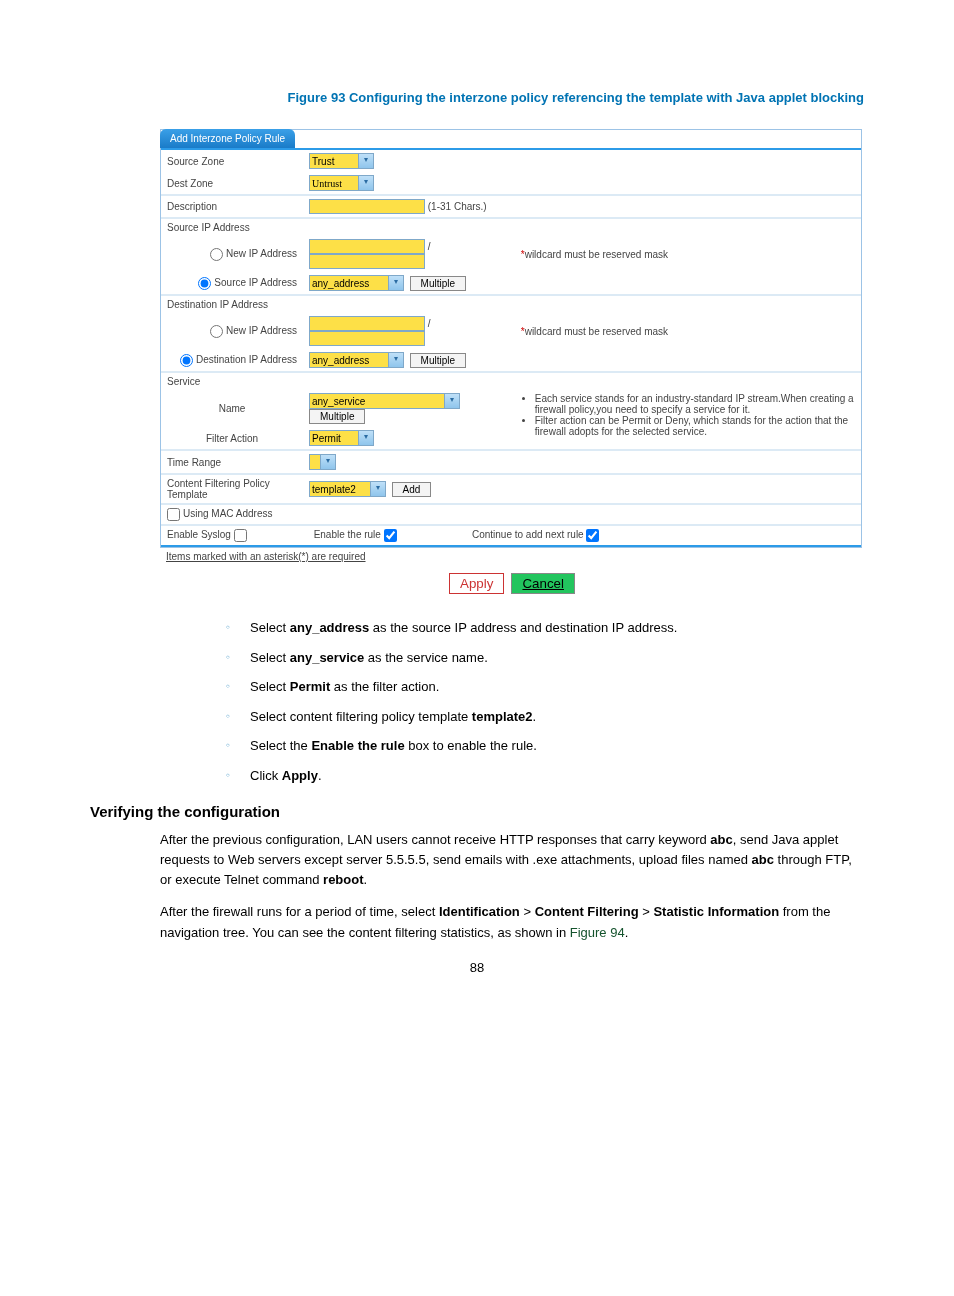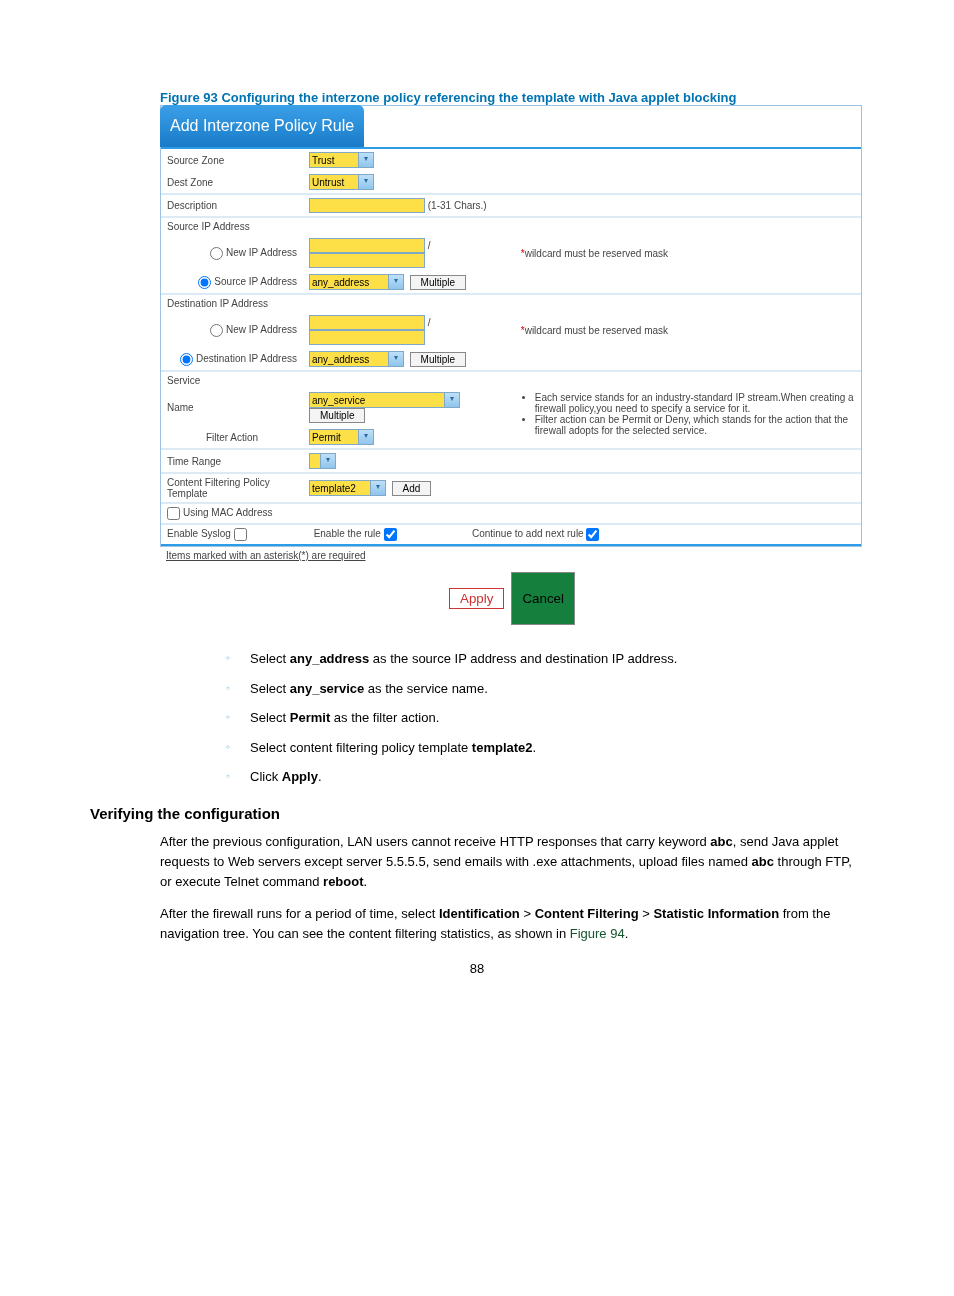--- a/index.html
+++ b/index.html
@@ -13,34 +13,35 @@
   .page {
     width: 954px;
     padding: 90px 90px 40px 160px;
     box-sizing: border-box;
     position: relative;
   }
   .fig-caption {
     color: #0073b3;
     font-weight: bold;
     font-size: 13px;
-    margin-bottom: 0;
+    margin-bottom: 24px;
+    text-align: right;
   }
   .panel {
     border: 1px solid #9cc3e6;
     width: 700px;
     font-size: 10px;
     color: #555;
   }
   .panel-tab {
     background: linear-gradient(#3aa0e8, #1a7bc8);
     color: #fff;
     display: inline-block;
-    padding: 12px 10px;
-    font-size: 16px;
+    padding: 4px 10px;
+    font-size: 10px;
     border-top-left-radius: 6px;
     border-top-right-radius: 6px;
     margin-top: -1px;
     margin-left: -1px;
   }
   .hr-blue {
     height: 2px;
     background: #2c9be8;
     margin: 0;
   }
@@ -90,23 +91,24 @@
   .btn-apply {
     border: 1px solid #c33;
     color: #c33;
     background: #fff;
     padding: 2px 10px;
     margin-right: 4px;
     cursor: pointer;
   }
   .btn-cancel {
     border: 1px solid #888;
-    background: #15803d;
-    padding: 18px 10px;
+    background: #22c55e;
+    padding: 2px 10px;
     cursor: pointer;
+    text-decoration: underline;
   }
   .note { font-size: 10px; color: #444; padding: 3px 6px; text-decoration: underline;}
   .body-text {
     font-size: 13px;
     line-height: 1.5;
     color: #000;
     margin-top: 24px;
   }
   .body-text ol { list-style: none; padding-left: 50px; margin: 16px; }
   .body-text ol li { margin-bottom: 10px; position: relative; padding-left: 24px; }
@@ -173,21 +175,21 @@
           <span class="combo">
                 <input type="text" style="width: 44px;" readonly="" value="Trust">
                 <span class="dd-arrow">▾</span>
               </span>
         </td>
       </tr>
       <tr>
         <td>Dest Zone</td>
         <td colspan="3">
           <span class="combo">
-                <input type="text" style="width: 44px;" readonly="" value="Untrust">
+                <input type="text" style="width: 44px; font-family: Liberation Serif, serif;" readonly="" value="Untrust">
                 <span class="dd-arrow">▾</span>
               </span>
         </td>
       </tr>
       <tr>
             <td colspan="4" class="section-sep"></td>
           </tr>
       <tr>
         <td>Description</td>
         <td colspan="3">
@@ -249,21 +251,21 @@
           &nbsp;<button class="btn">Multiple</button>
         </td>
       </tr>
       <tr>
             <td colspan="4" class="section-sep"></td>
           </tr>
       <tr>
             <td colspan="4">Service</td>
           </tr>
       <tr>
-        <td style="">Name</td>
+        <td style="text-align:center">Name</td>
         <td>
           <span class="combo">
                 <input type="text" style="width: 130px;" readonly="" value="any_service">
                 <span class="dd-arrow">▾</span>
               </span>
           &nbsp;&nbsp;<button class="btn">Multiple</button>
         </td>
         <td rowspan="2" colspan="2" style="vertical-align:top">
           <ul class="tips">
             <li>Each service stands for an industry-standard IP stream.When creating a firewall policy,you need to specify a service for it.</li>
@@ -334,20 +336,21 @@
     <button class="btn-apply">Apply</button>
     <button class="btn-cancel">Cancel</button>
   </div>
 
   <div class="body-text">
     <ol>
       <li><span>Select </span><span class="bold">any_address</span><span> as the source IP address and destination IP address.</span></li>
       <li><span>Select </span><span class="bold">any_service</span><span> as the service name.</span></li>
       <li><span>Select </span><span class="bold">Permit</span><span> as the filter action.</span></li>
       <li><span>Select content filtering policy template </span><span class="bold">template2</span><span>.</span></li>
+      <li><span>Select the </span><span class="bold">Enable the rule</span><span> box to enable the rule.</span></li>
       <li><span>Click </span><span class="bold">Apply</span><span>.</span></li>
     </ol>
   </div>
 
   <div class="section-head">Verifying the configuration</div>
 
   <div class="para">
     <span>After the previous configuration, LAN users cannot receive HTTP responses that carry keyword </span><span class="bold">abc</span><span>, send Java applet requests to Web servers except server 5.5.5.5, send emails with .exe attachments, upload files named </span><span class="bold">abc</span><span> through FTP, or execute Telnet command </span><span class="bold">reboot</span><span>.</span>
   </div>
 

